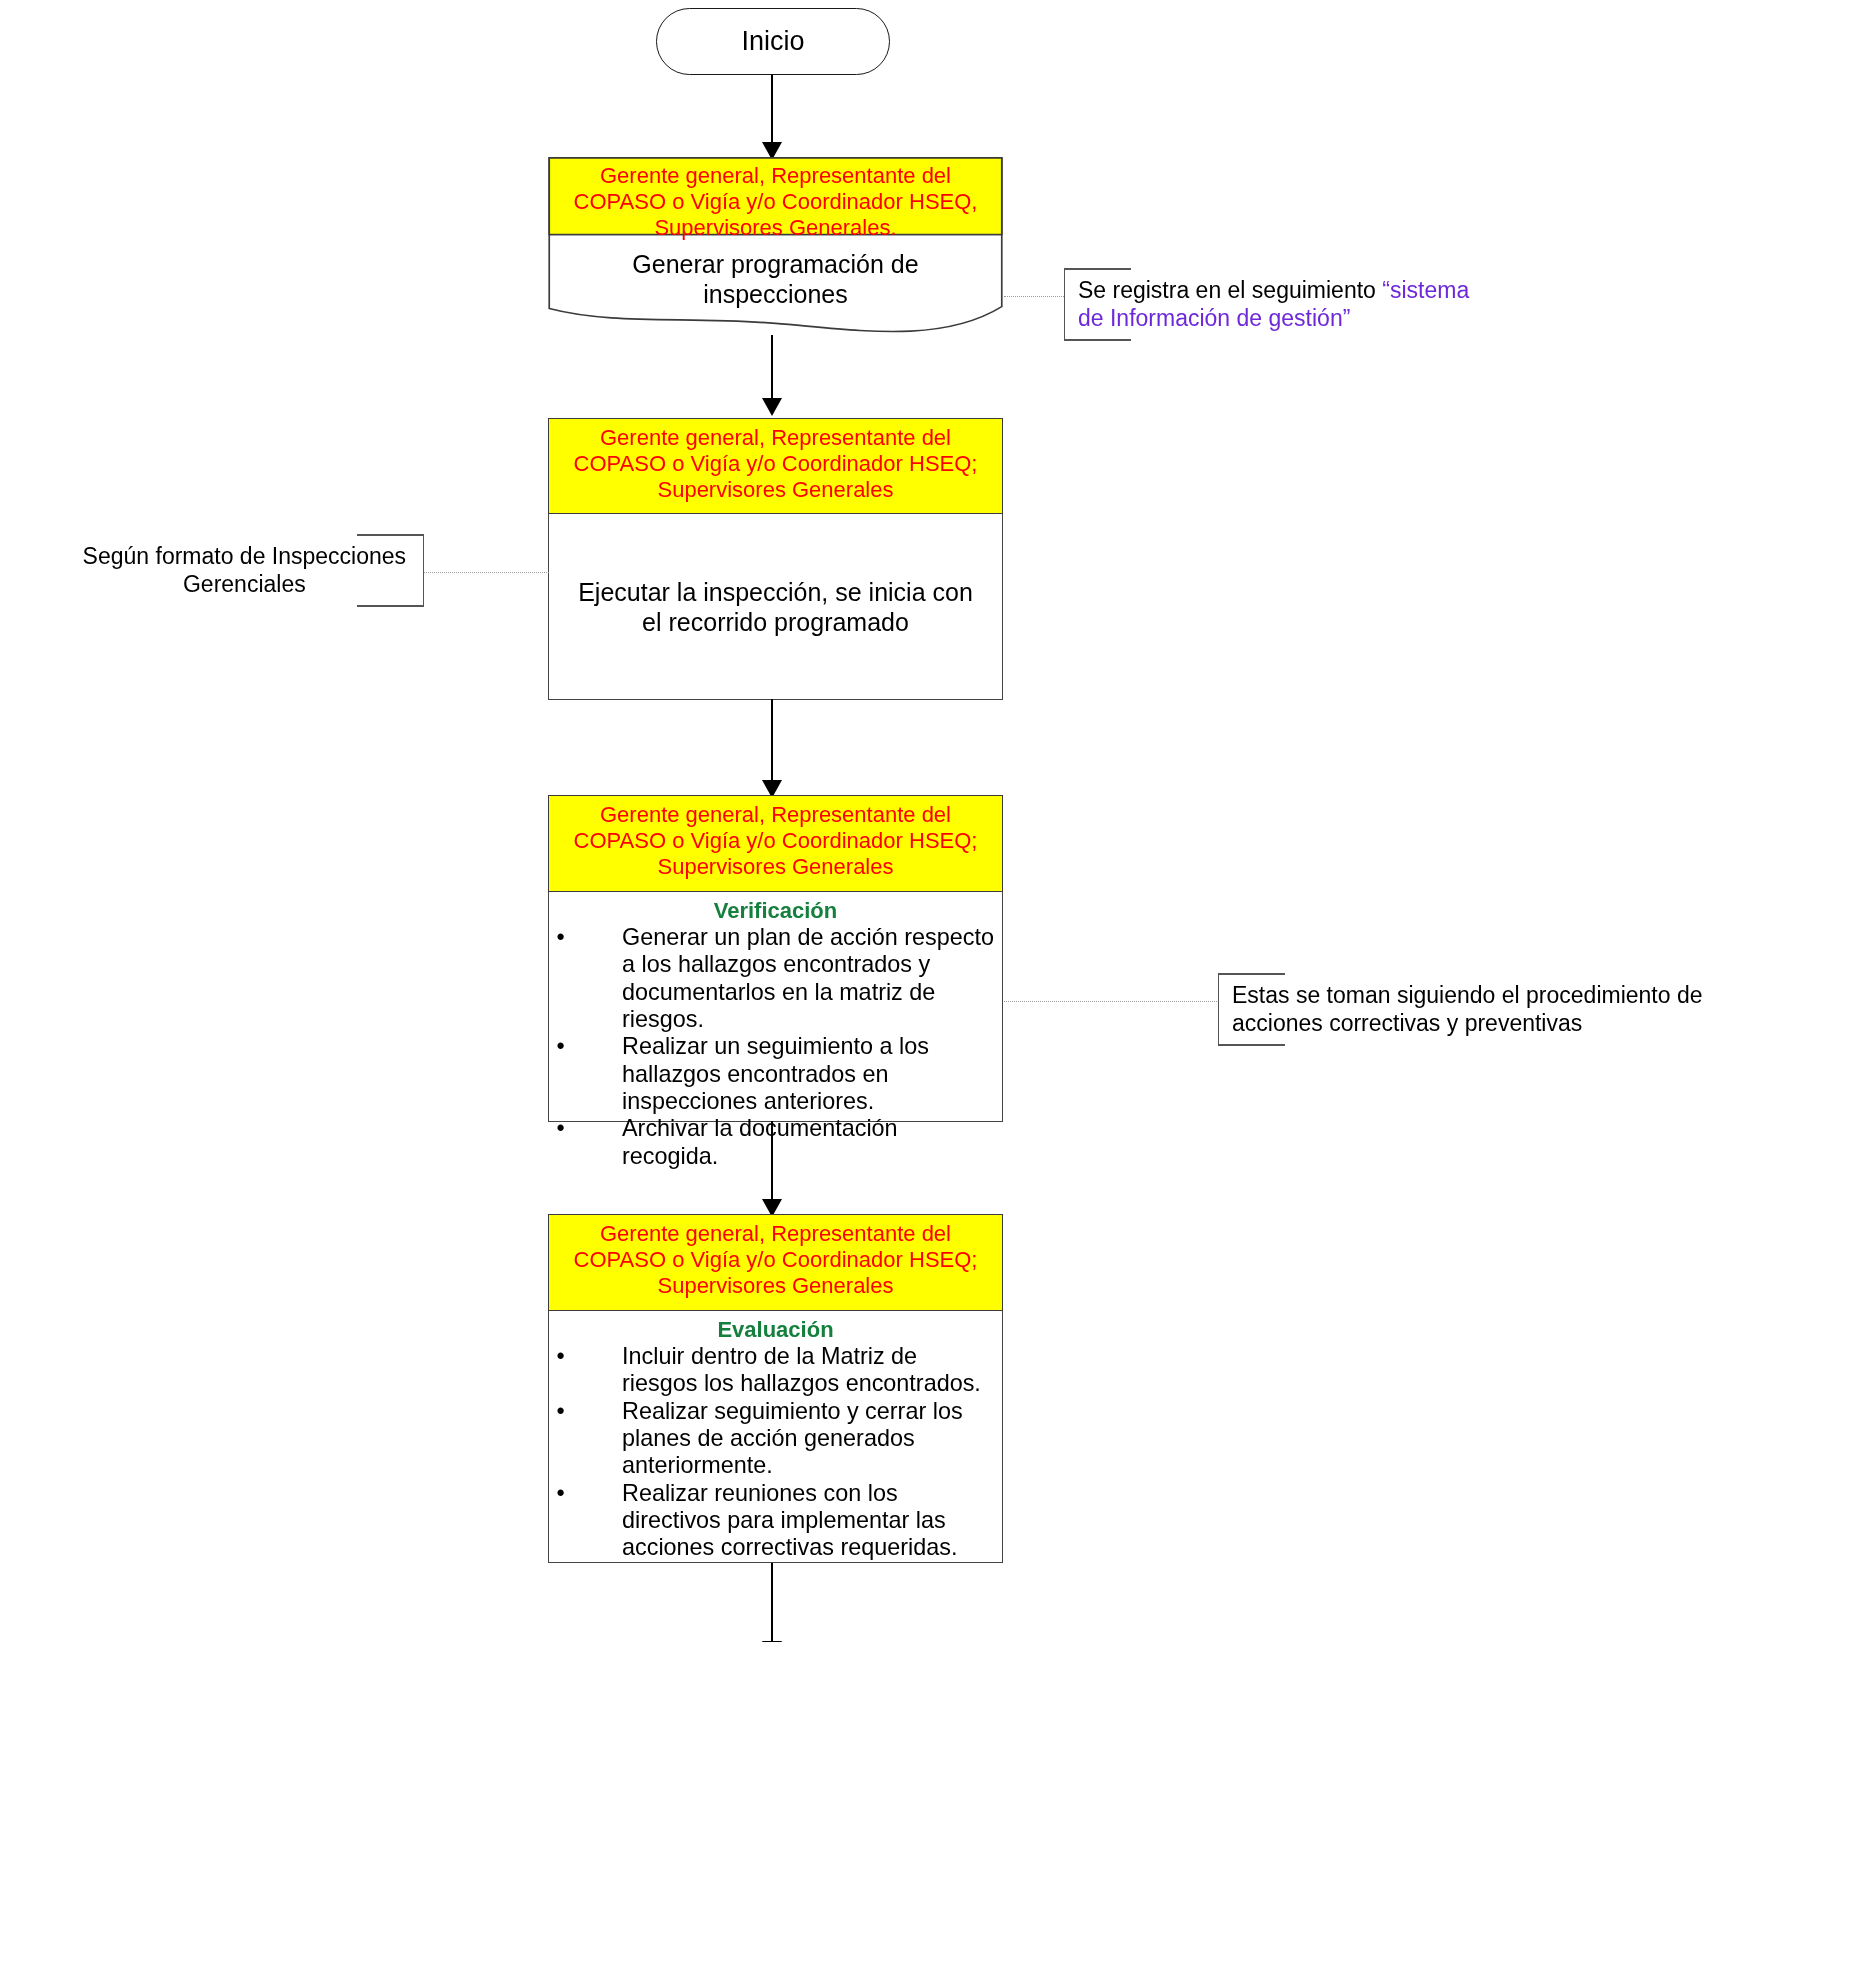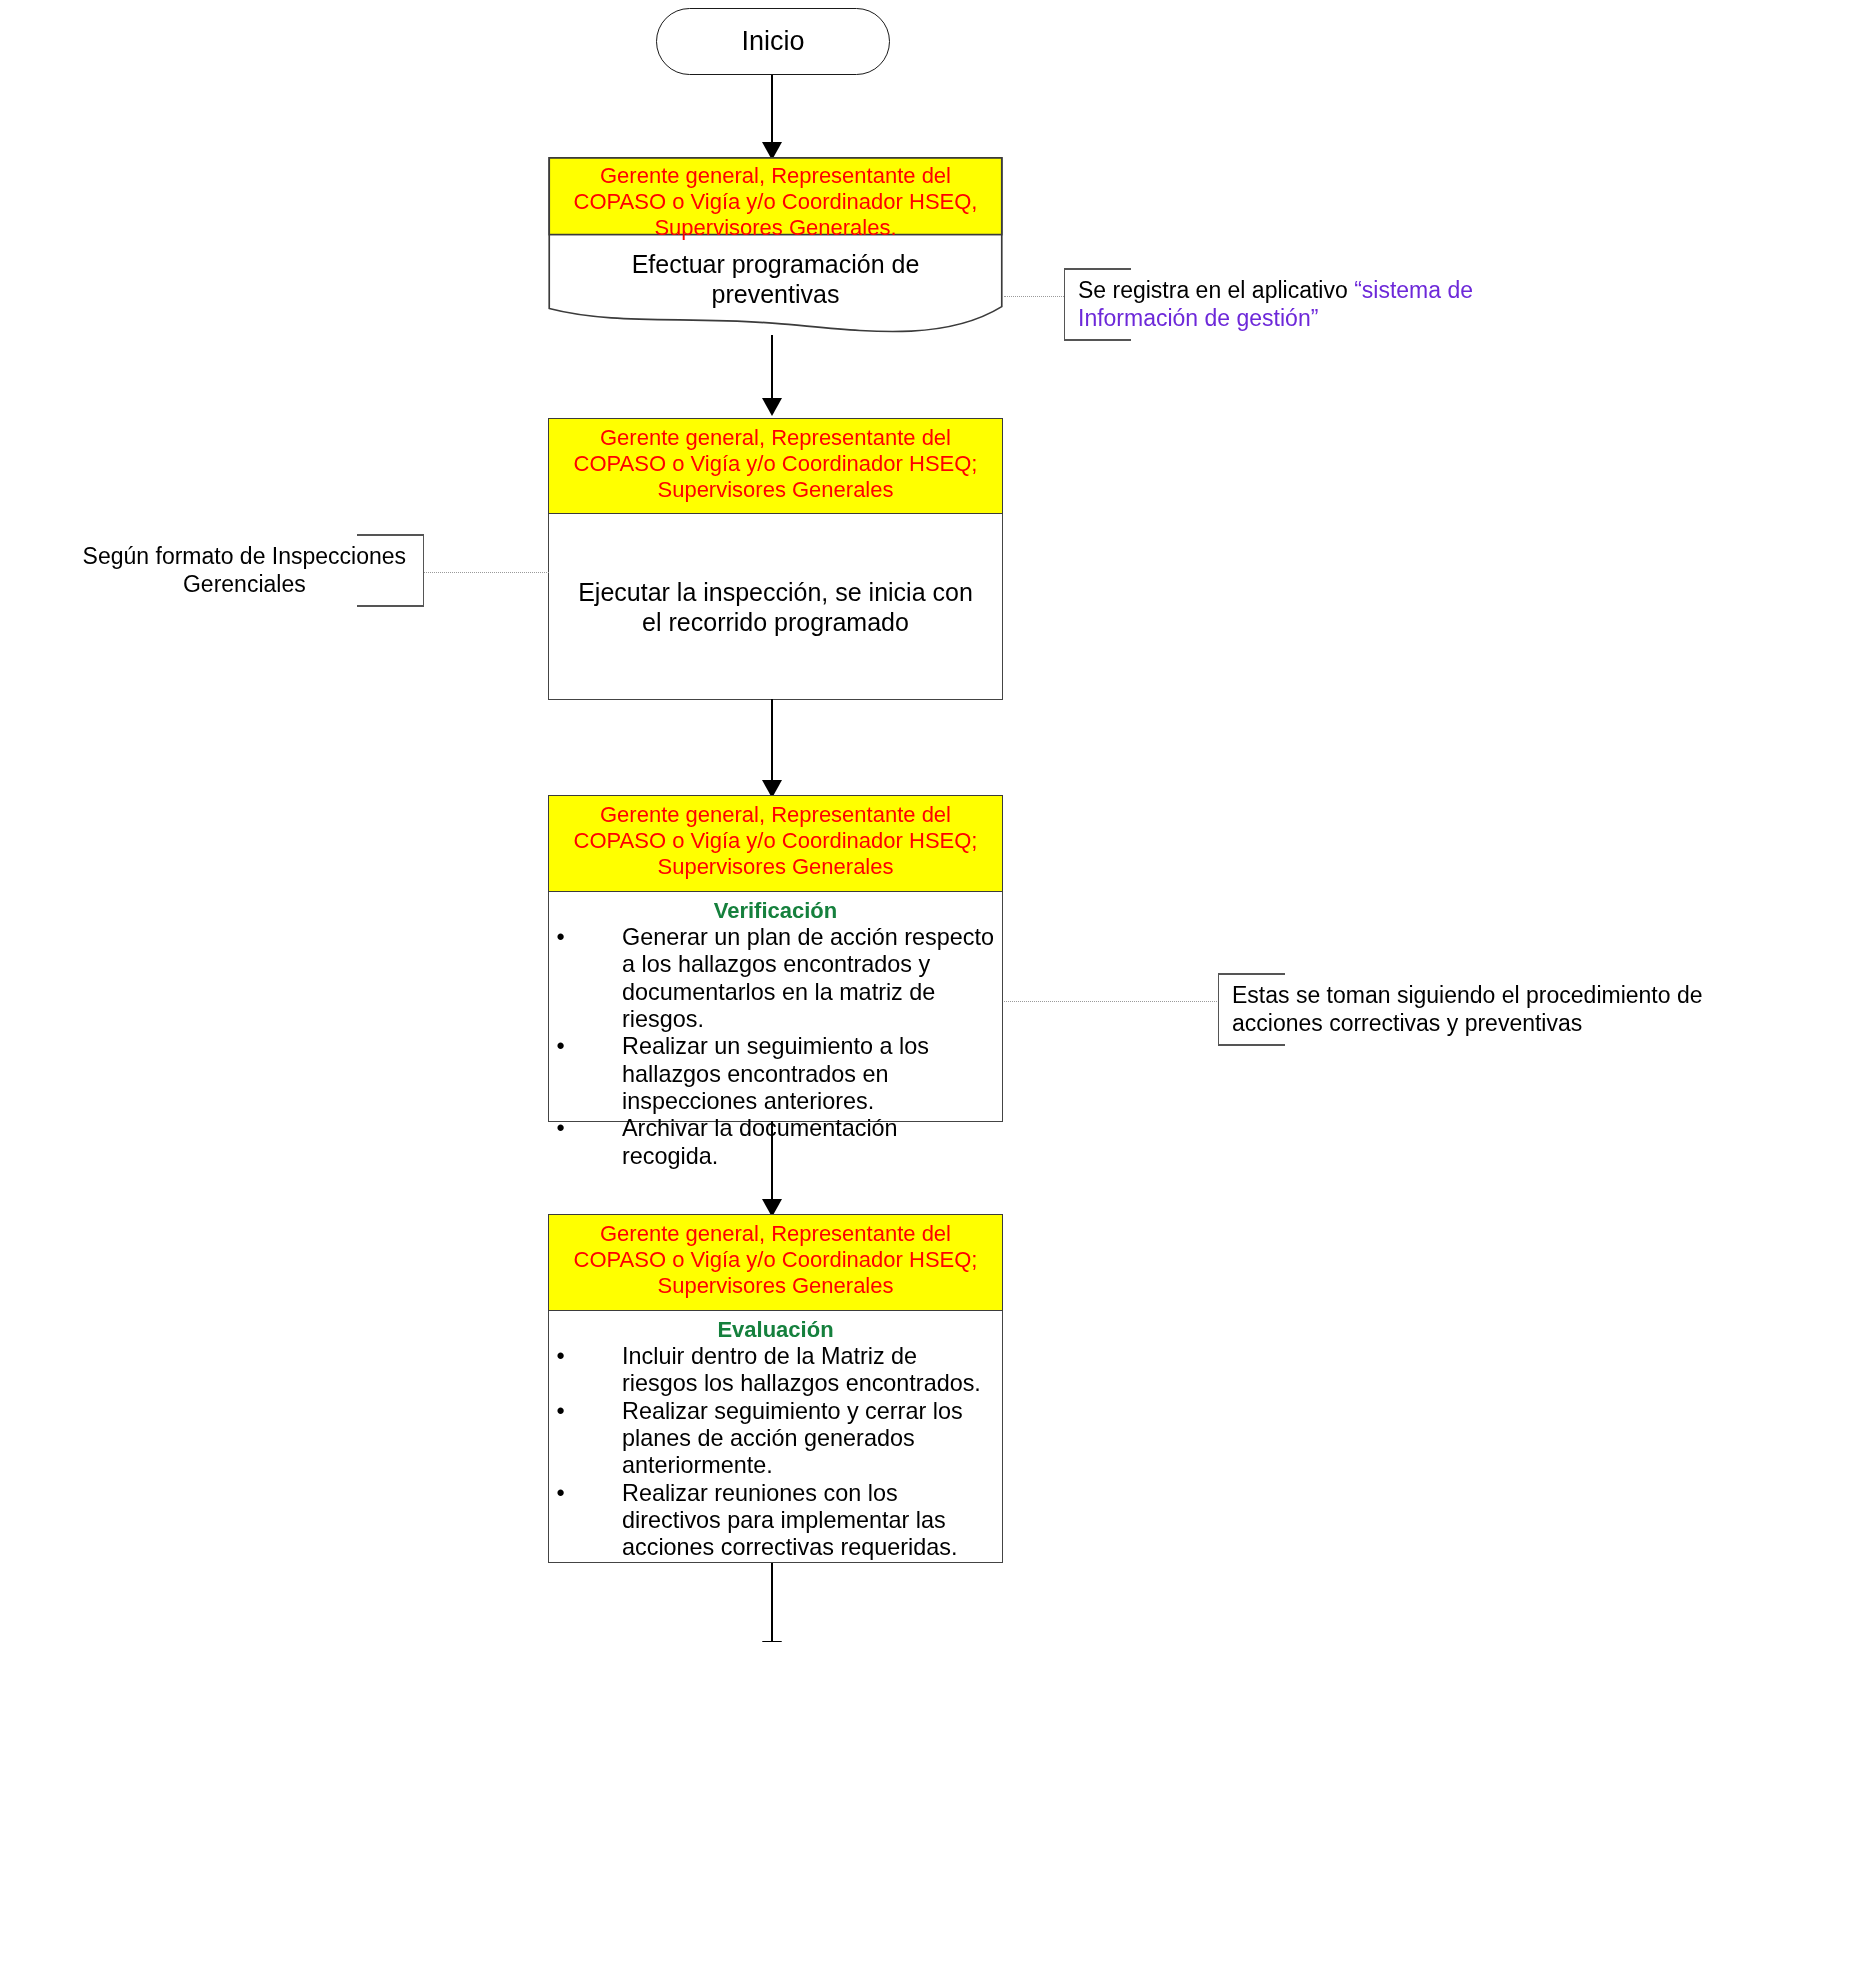--- a/index.html
+++ b/index.html
@@ -169,28 +169,28 @@
 
   <div class="conn" style="left:771px; top:75px; height:69px;"></div>
   <div class="arrowhead" style="left:762px; top:142px;"></div>
 
   <div class="doc-wrap" style="left:548px; top:157px; width:455px; height:187px;">
     <svg class="doc-svg" width="455" height="187" viewBox="0 0 486 200">
       <path d="M1,1 L485,1 L485,160 C 420,200 330,185 243,178 C 150,170 70,180 1,162 Z" fill="#ffffff" stroke="#3b3b3b" stroke-width="1.8"></path>
       <rect x="1" y="1" width="484" height="82" fill="#ffff00" stroke="#3b3b3b" stroke-width="1.8"></rect>
     </svg>
     <div class="doc-text" style="top:5.6px; padding:0 9.4px; font-size:22px; color:#ff0000; line-height:1.20;">Gerente general, Representante del COPASO o Vigía y/o Coordinador HSEQ, Supervisores Generales.</div>
-    <div class="doc-text" style="top:92px; padding:0 32px;">Efectuar programación de preventivas</div>
+    <div class="doc-text" style="top:92px; padding:0 32px;">Generar programación de inspecciones</div>
   </div>
 
   <div class="leader" style="left:1004px; top:296px; width:62px;"></div>
   <div class="note note-right" style="left:1064px; top:268px; width:431px;">
     <span class="stub" style="left:0; top:0; width:66px;"></span>
     <span class="stub" style="left:0; bottom:0; width:66px;"></span>
-    <span>Se registra en el aplicativo </span><span class="red">“sistema de Información de gestión”</span>
+    <span>Se registra en el seguimiento </span><span class="red">“sistema de Información de gestión”</span>
   </div>
 
   <div class="conn" style="left:771px; top:335px; height:79px;"></div>
   <div class="arrowhead" style="left:762px; top:398px;"></div>
 
   <div class="block" style="left:548px; top:418px; width:455px; height:281px;">
     <div class="yellow-head" style="height:96px;">Gerente general, Representante del COPASO o Vigía y/o Coordinador HSEQ; Supervisores Generales</div>
     <div class="block-frame" style="height:186px; border-top:none; display:flex; align-items:center; justify-content:center;">
       <div class="body-plain" style="padding:0 20.6px;">Ejecutar  la inspección, se inicia con el recorrido programado</div>
     </div>

